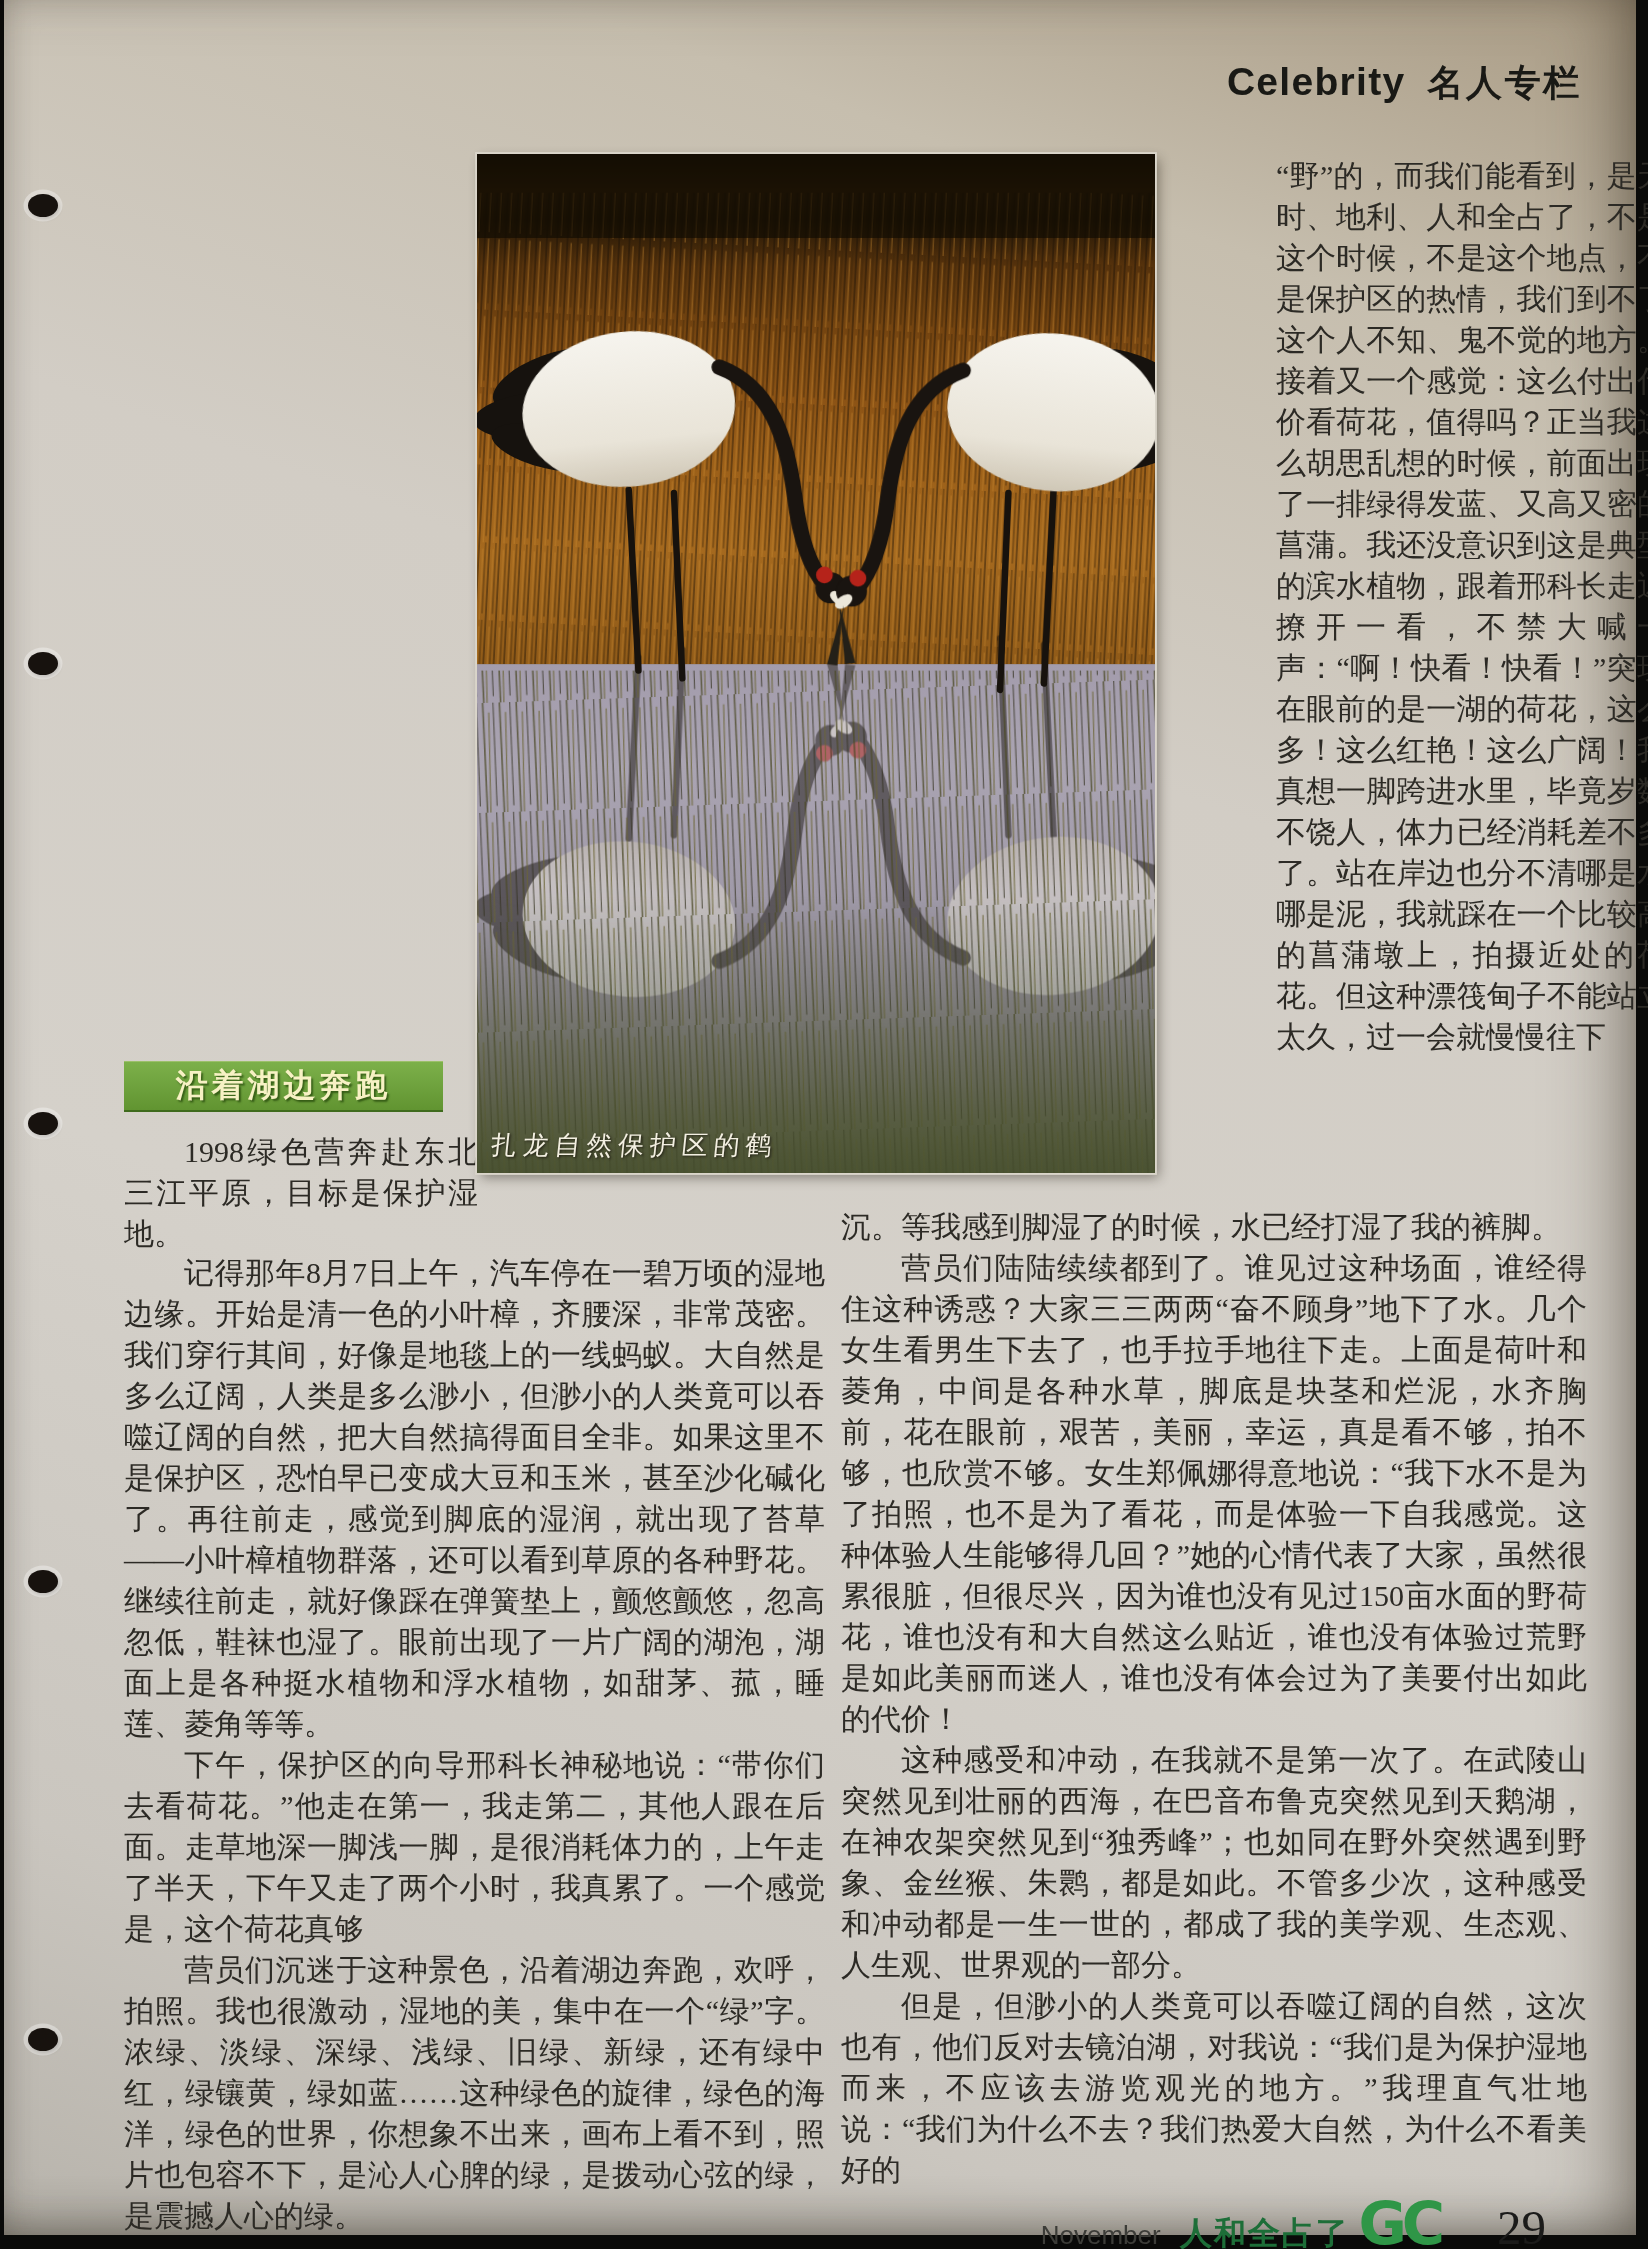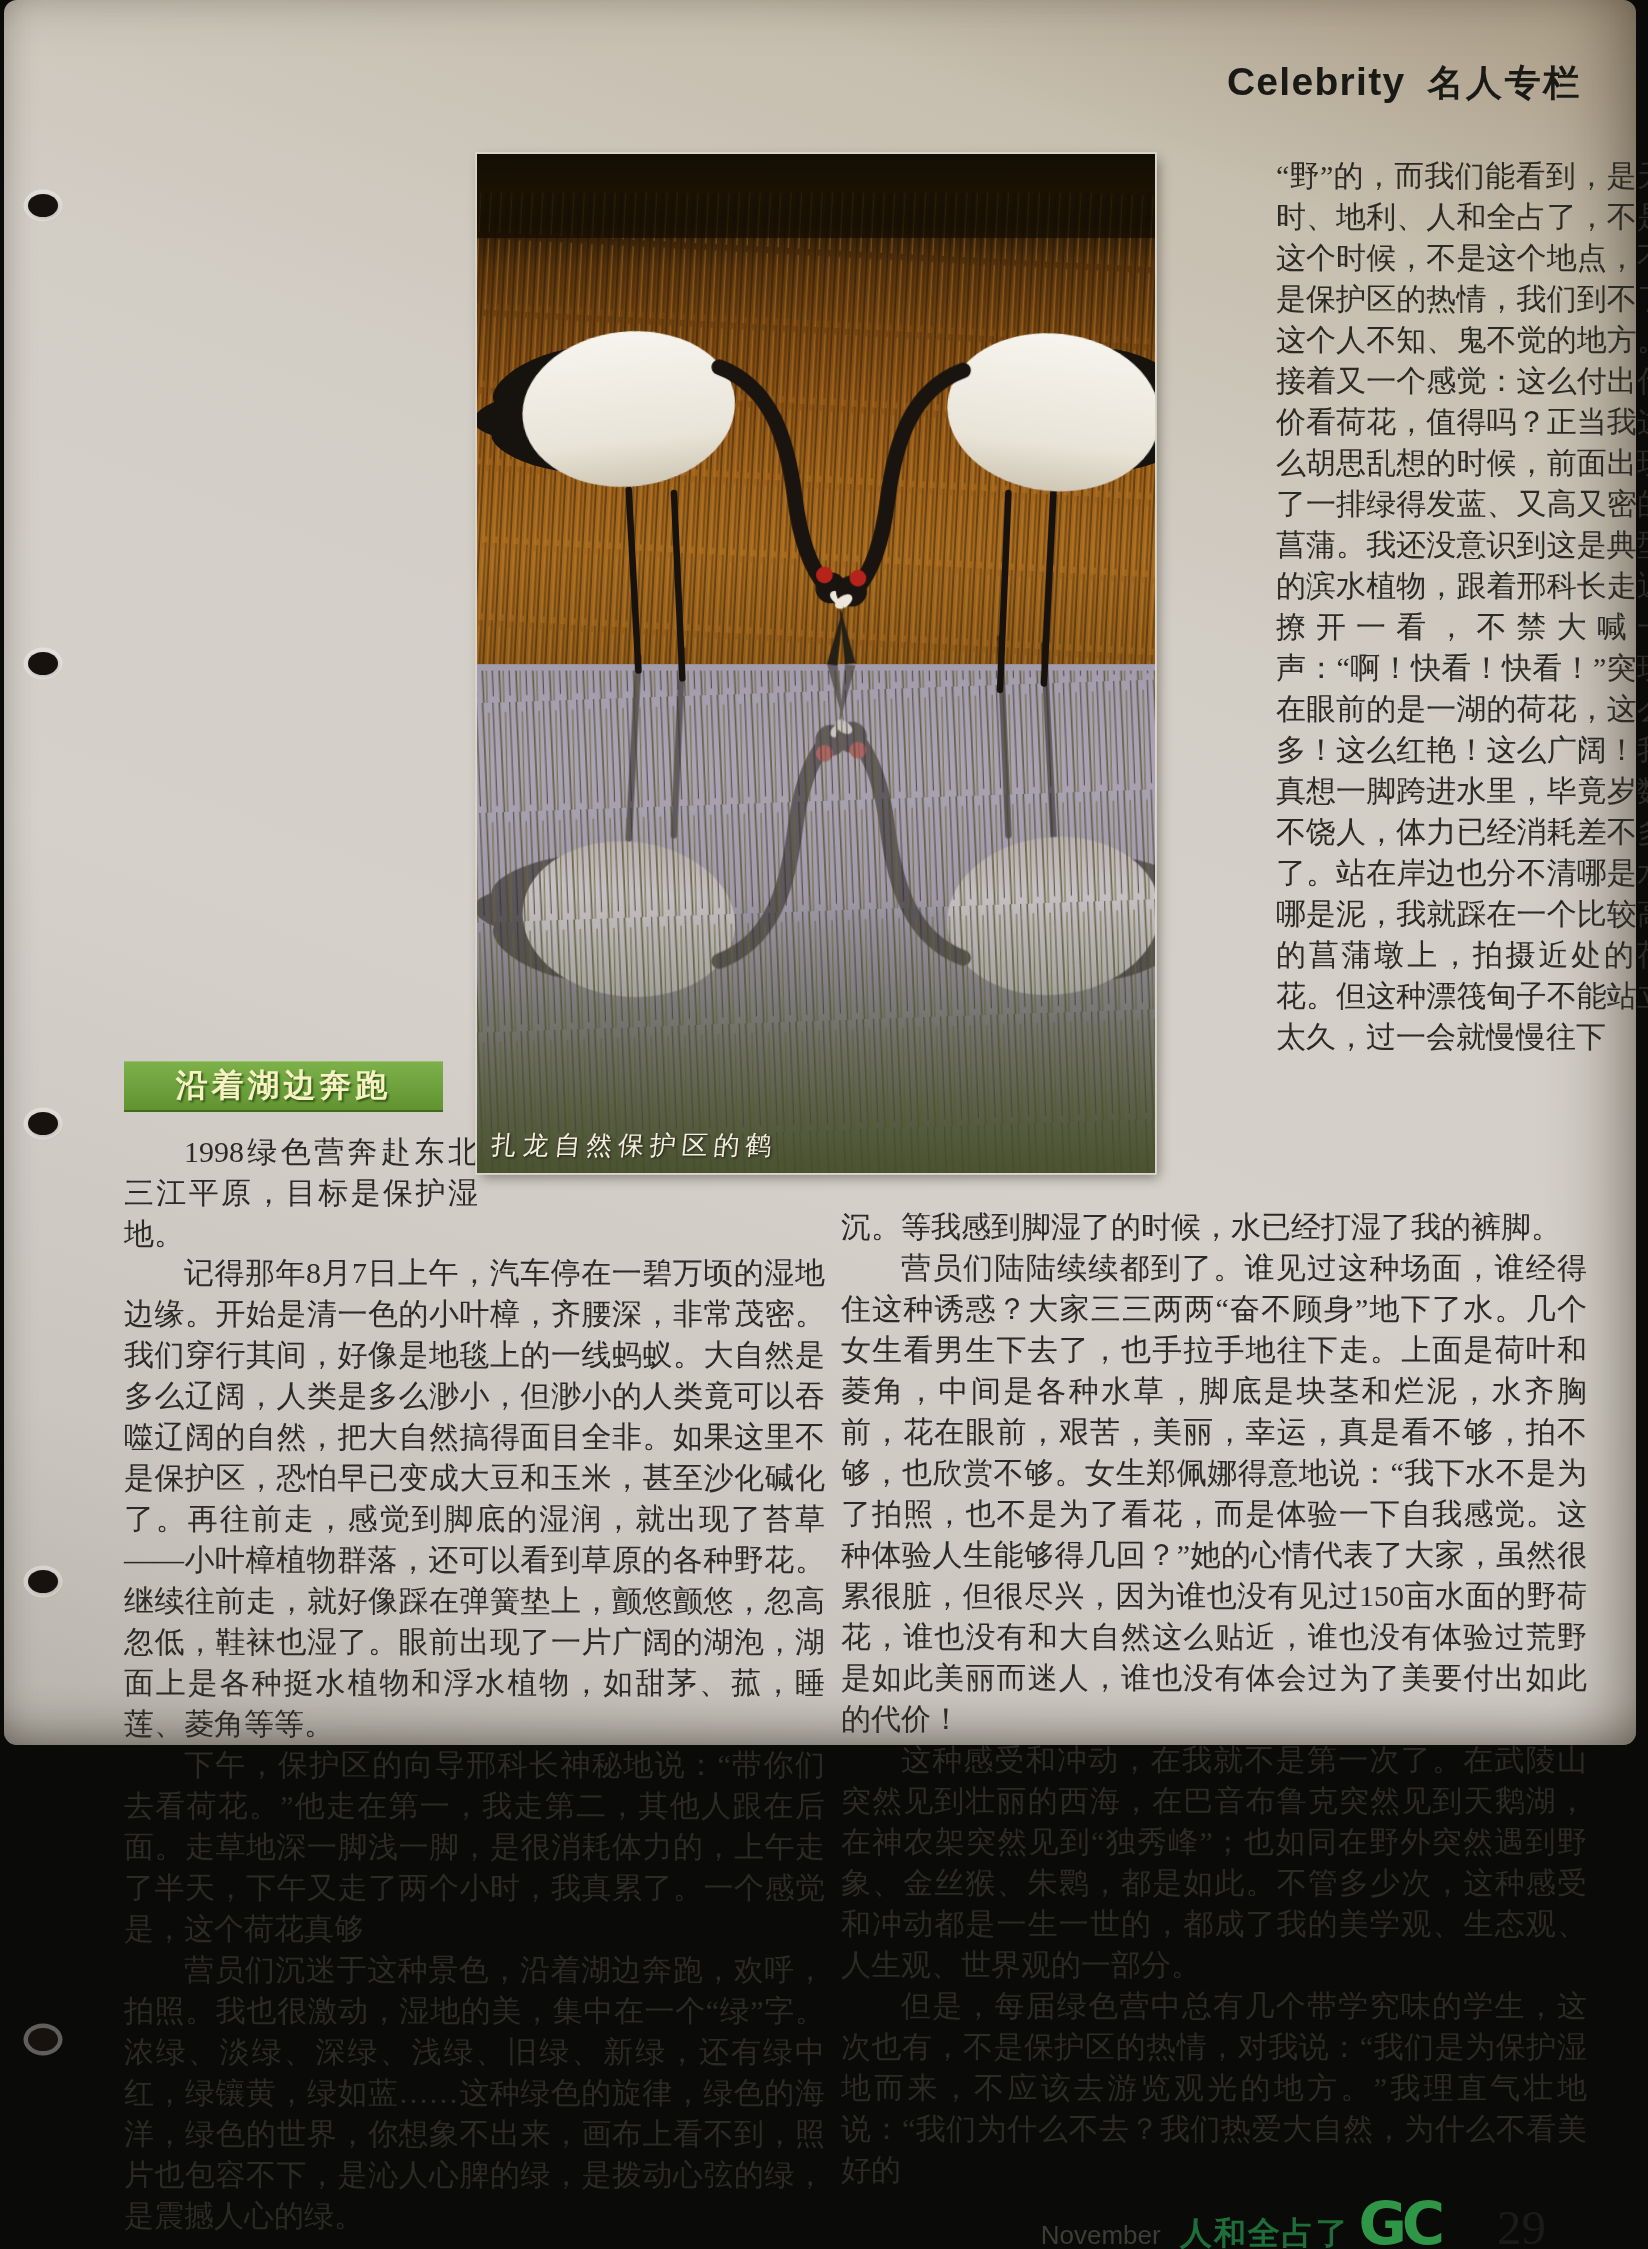--- a/index.html
+++ b/index.html
@@ -2,24 +2,23 @@
 <html style="font-size:10.3px"><head>
 <meta charset="utf-8">
 <style>
   html,body{margin:0;padding:0;}
   body{
     width:1648px;height:2250px;position:relative;overflow:hidden;
     background:#0a0a09;
     font-family:"Liberation Serif","DejaVu Serif",serif;
   }
   .page{
-    position:absolute;left:3.9px;top:0;width:1632px;height:1745px;
+    position:absolute;left:3.9px;top:0;width:1632px;height:2235px;
     background:linear-gradient(200deg,#a89a83 0%,#c6beae 14%,#d2cdc5 34%,#d5d1ca 60%,#cac6bf 85%,#b7b3ab 100%);
     box-shadow:inset -45px 0 71px -29px rgba(60,50,35,.5), inset 0 -32px 45px -22.6px rgba(40,35,25,.4), inset 13px 6.5px 39px -19.4px rgba(30,25,20,.25);
-    border-radius:13px;
   }
   .hole{
     position:absolute;left:24.5px;width:30px;height:23px;border-radius:50%;
     background:#17120e;
     box-shadow:0 0 0 4.5px rgba(255,255,255,.35), 1.3px 1.9px 3.9px rgba(0,0,0,.25);
   }
   .header{
     position:absolute;top:59px;right:54px;text-align:right;white-space:nowrap;
     font-family:"Liberation Sans","DejaVu Sans",sans-serif;font-weight:bold;color:#191915;
   }
@@ -180,21 +179,21 @@
   <div class="col-left-wide cn">
     <p class="indent">记得那年8月7日上午，汽车停在一碧万顷的湿地边缘。开始是清一色的小叶樟，齐腰深，非常茂密。我们穿行其间，好像是地毯上的一线蚂蚁。大自然是多么辽阔，人类是多么渺小，但渺小的人类竟可以吞噬辽阔的自然，把大自然搞得面目全非。如果这里不是保护区，恐怕早已变成大豆和玉米，甚至沙化碱化了。再往前走，感觉到脚底的湿润，就出现了苔草——小叶樟植物群落，还可以看到草原的各种野花。继续往前走，就好像踩在弹簧垫上，颤悠颤悠，忽高忽低，鞋袜也湿了。眼前出现了一片广阔的湖泡，湖面上是各种挺水植物和浮水植物，如甜茅、菰，睡莲、菱角等等。</p>
     <p class="indent">下午，保护区的向导邢科长神秘地说：“带你们去看荷花。”他走在第一，我走第二，其他人跟在后面。走草地深一脚浅一脚，是很消耗体力的，上午走了半天，下午又走了两个小时，我真累了。一个感觉是，这个荷花真够</p>
     <p class="indent">营员们沉迷于这种景色，沿着湖边奔跑，欢呼，拍照。我也很激动，湿地的美，集中在一个“绿”字。浓绿、淡绿、深绿、浅绿、旧绿、新绿，还有绿中红，绿镶黄，绿如蓝……这种绿色的旋律，绿色的海洋，绿色的世界，你想象不出来，画布上看不到，照片也包容不下，是沁人心脾的绿，是拨动心弦的绿，是震撼人心的绿。</p>
   </div>
 
   <div class="col-right-wide cn">
     <p>沉。等我感到脚湿了的时候，水已经打湿了我的裤脚。</p>
     <p class="indent">营员们陆陆续续都到了。谁见过这种场面，谁经得住这种诱惑？大家三三两两“奋不顾身”地下了水。几个女生看男生下去了，也手拉手地往下走。上面是荷叶和菱角，中间是各种水草，脚底是块茎和烂泥，水齐胸前，花在眼前，艰苦，美丽，幸运，真是看不够，拍不够，也欣赏不够。女生郑佩娜得意地说：“我下水不是为了拍照，也不是为了看花，而是体验一下自我感觉。这种体验人生能够得几回？”她的心情代表了大家，虽然很累很脏，但很尽兴，因为谁也没有见过150亩水面的野荷花，谁也没有和大自然这么贴近，谁也没有体验过荒野是如此美丽而迷人，谁也没有体会过为了美要付出如此的代价！</p>
     <p class="indent">这种感受和冲动，在我就不是第一次了。在武陵山突然见到壮丽的西海，在巴音布鲁克突然见到天鹅湖，在神农架突然见到“独秀峰”；也如同在野外突然遇到野象、金丝猴、朱鹮，都是如此。不管多少次，这种感受和冲动都是一生一世的，都成了我的美学观、生态观、人生观、世界观的一部分。</p>
-    <p class="indent">但是，每届绿色营中总有几个带学究味的学生，这次也有，不是保护区的热情，对我说：“我们是为保护湿地而来，不应该去游览观光的地方。”我理直气壮地说：“我们为什么不去？我们热爱大自然，为什么不看美好的</p>
+    <p class="indent">但是，但渺小的人类竟可以吞噬辽阔的自然，这次也有，他们反对去镜泊湖，对我说：“我们是为保护湿地而来，不应该去游览观光的地方。”我理直气壮地说：“我们为什么不去？我们热爱大自然，为什么不看美好的</p>
   </div>
 
   <div class="footer">
     <span class="f-month">November</span>
     <span class="f-mag">人和全占了</span>
     <span class="f-logo">GC</span>
     <span class="f-page">29</span>
   </div>
 
 </div>

